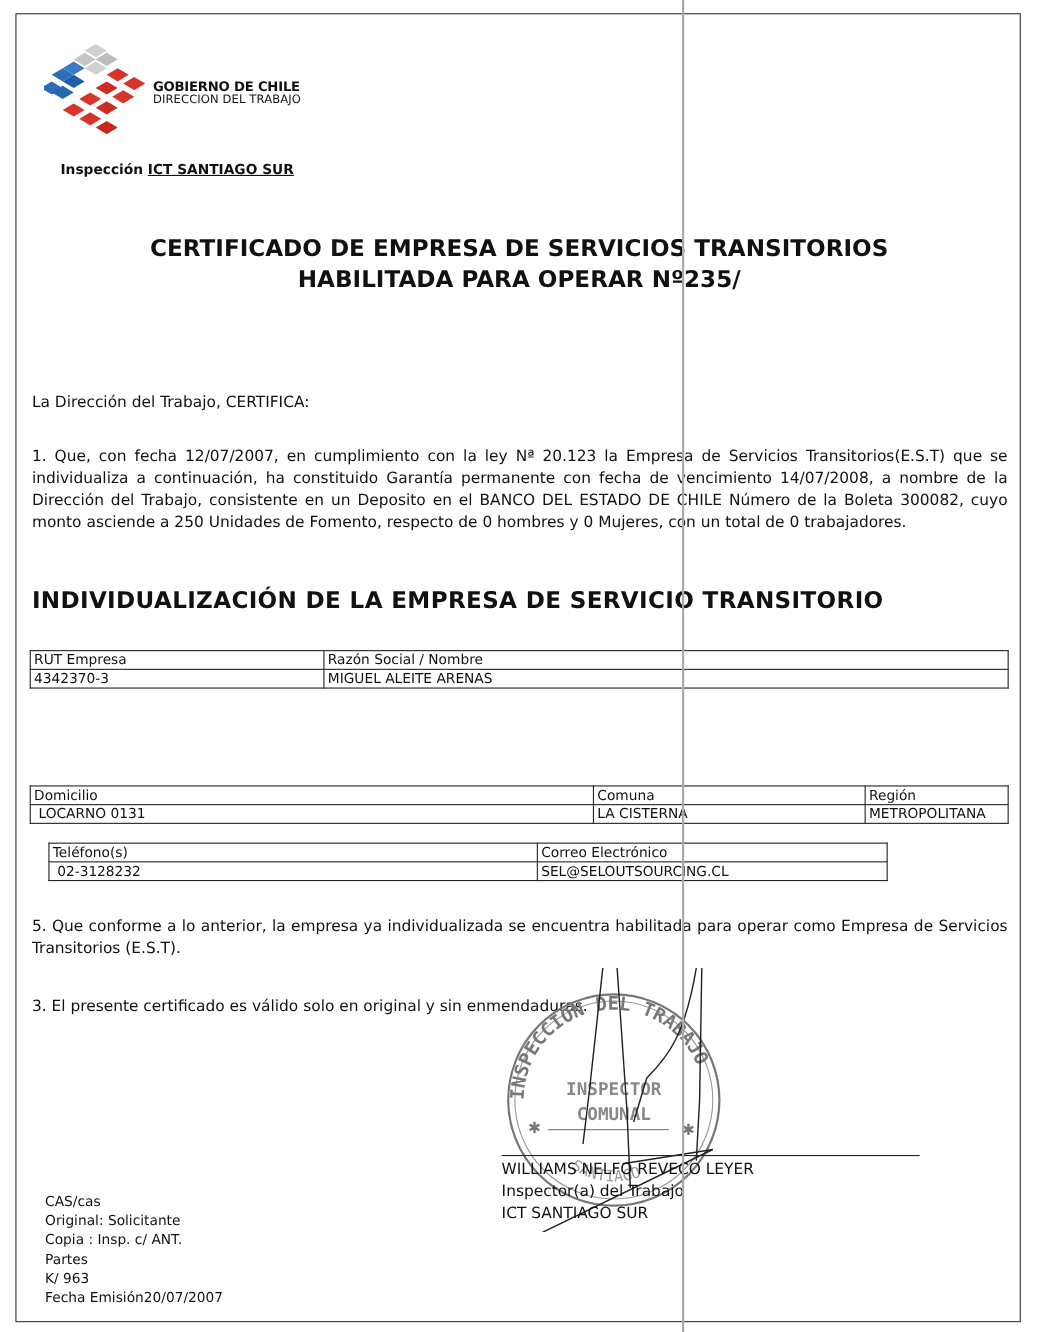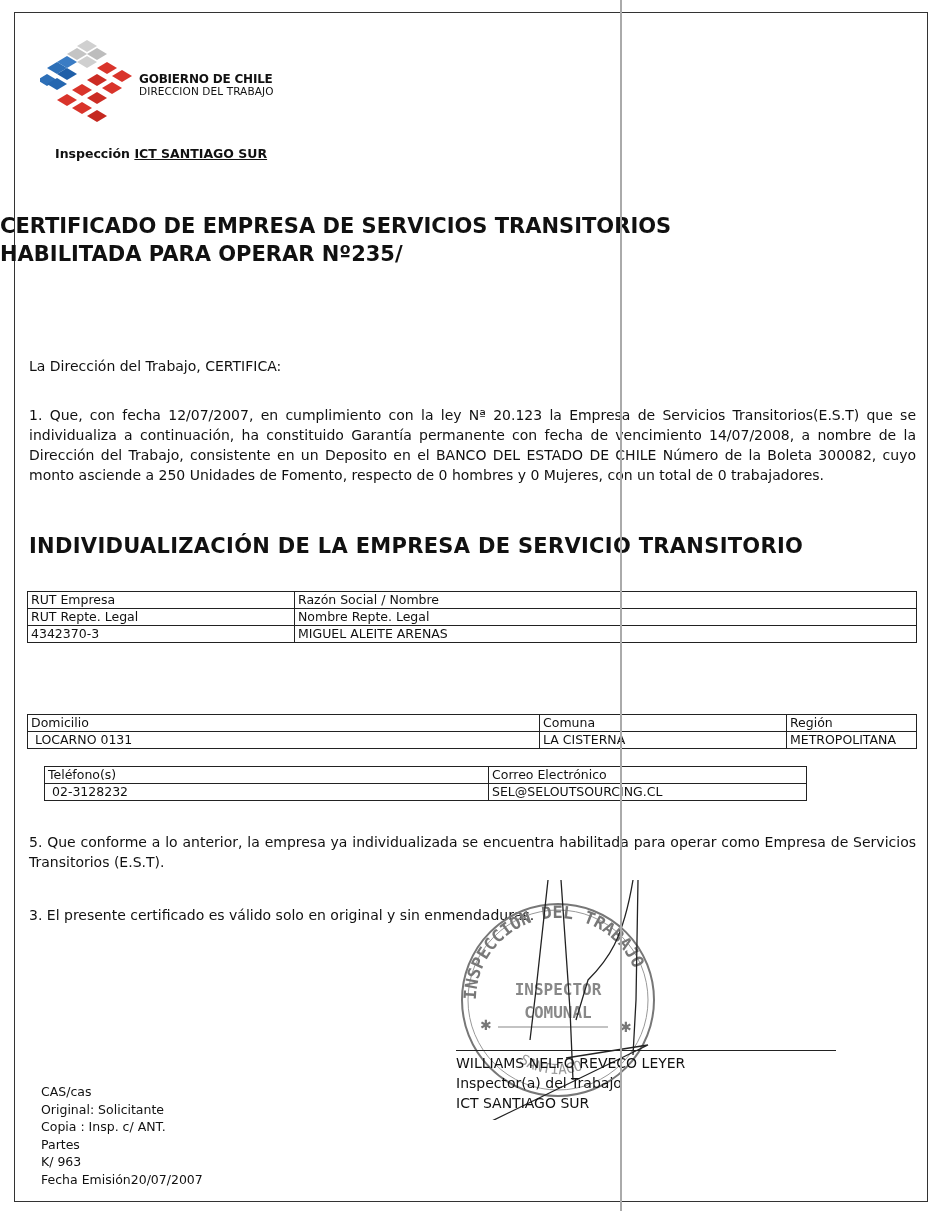--- a/index.html
+++ b/index.html
@@ -5,21 +5,21 @@
   html,body{margin:0;padding:0;background:#fff;}
   body{width:944px;height:1211px;position:relative;overflow:hidden;font-family:"DejaVu Sans",sans-serif;color:#111;}
   .frame{position:absolute;left:14px;top:12px;width:914px;height:1190px;border:1.5px solid #333;box-sizing:border-box;}
   .fold{position:absolute;left:620px;top:0;width:2px;height:1211px;background:#aaa;}
   .logo{position:absolute;left:40px;top:38px;width:95px;height:88px;}
   .org{position:absolute;left:139px;top:73px;line-height:1.05;}
   .org .l1{font-size:12px;font-weight:bold;letter-spacing:-0.2px;}
   .org .l2{font-size:10.5px;letter-spacing:0.1px;}
   .insp{position:absolute;left:55px;top:146px;font-size:12.5px;font-weight:bold;}
   .insp u{text-decoration:underline;}
-  .title{position:absolute;left:0;width:944px;top:212px;font-weight:bold;font-size:21px;line-height:28px;}
+  .title{position:absolute;left:0;width:944px;top:212px;text-align:center;font-weight:bold;font-size:21px;line-height:28px;}
   .certline{position:absolute;left:29px;top:358px;font-size:14px;}
   .para{position:absolute;left:29px;width:887px;font-size:14px;line-height:20px;text-align:justify;}
   .p1{top:405px;}
   .subtitle{position:absolute;left:29px;top:534px;font-size:21px;font-weight:bold;letter-spacing:0.3px;}
   table.t{position:absolute;border-collapse:collapse;font-size:12.5px;}
   table.t td{border:1.5px solid #222;padding:0 3px;height:16px;line-height:16px;white-space:nowrap;}
   .t1{left:27px;top:591px;width:890px;}
   .t2{left:27px;top:714px;width:890px;}
   .t3{left:44px;top:766px;width:763px;border-radius:14px;}
   .p2{top:832px;}
@@ -80,24 +80,20 @@
 
 <div class="para p1">1. Que, con fecha 12/07/2007, en cumplimiento con la ley Nª 20.123  la Empresa de Servicios Transitorios(E.S.T) que se individualiza a continuación, ha constituido Garantía permanente con fecha de vencimiento 14/07/2008, a nombre de la Dirección del Trabajo, consistente en  un Deposito en el BANCO DEL ESTADO DE CHILE   Número de la Boleta 300082, cuyo monto asciende a 250 Unidades de Fomento, respecto de  0  hombres y   0 Mujeres, con un total de 0 trabajadores.</div>
 
 <div class="subtitle">INDIVIDUALIZACIÓN DE LA EMPRESA DE SERVICIO TRANSITORIO</div>
 
 <table class="t t1">
   <tbody>
       <tr>
     <td style="width:260px">RUT Empresa</td>
     <td>Razón Social / Nombre</td>
-  </tr>
-  <tr>
-    <td>RUT Repte. Legal</td>
-    <td>Nombre Repte. Legal</td>
   </tr>
   <tr>
     <td>4342370-3</td>
     <td>MIGUEL ALEITE ARENAS</td>
   </tr>
 </tbody>
   </table>
 
 <table class="t t2">
   <tbody>

